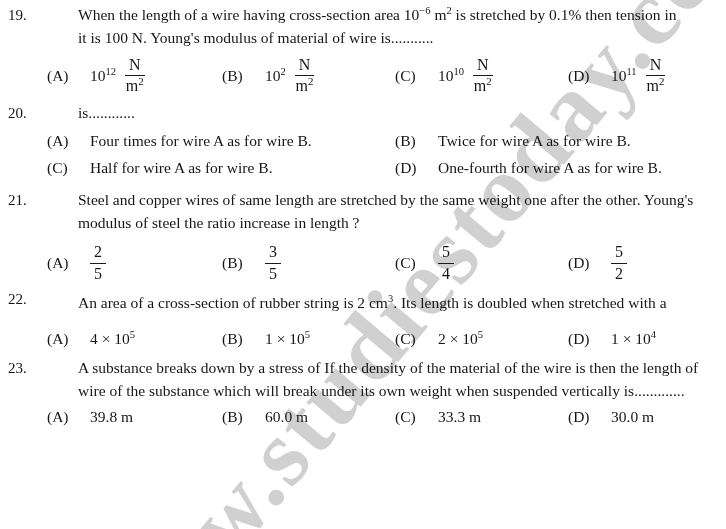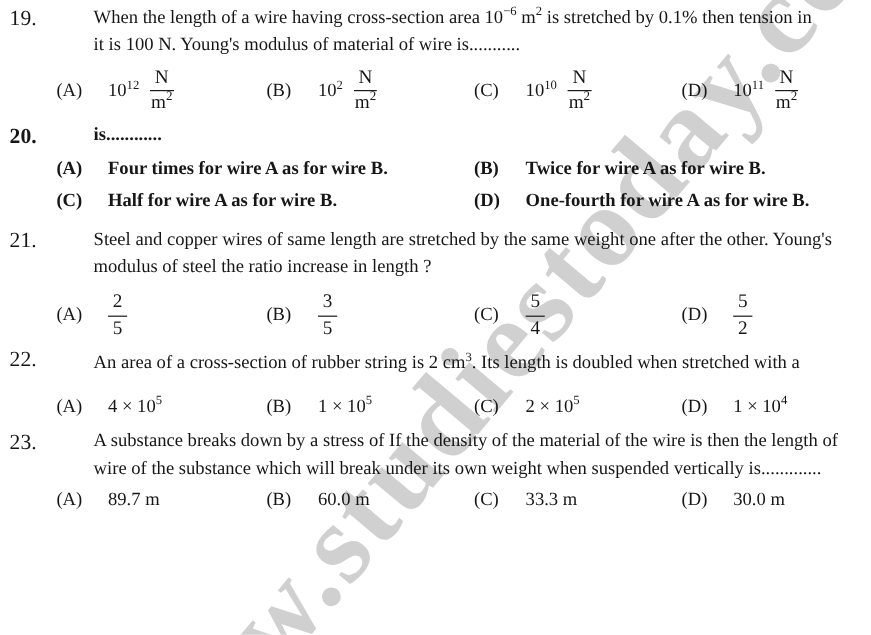--- a/index.html
+++ b/index.html
@@ -33,21 +33,21 @@
     user-select: none;
   }
   .content {
     position: relative;
     z-index: 1;
     padding: 4px 7px 0 8px;
   }
   .question { position: relative; }
   .qnum {
     position: absolute; left: 0; top: 0;
-    font-size: 18px; line-height: 22.5px; text-align: right;
+    font-size: 15px; line-height: 22.5px; text-align: right;
   }
   .qbody { margin-left: 39px; }
   .qline {
     font-size: 15.5px;
     line-height: 22.5px;
     white-space: nowrap;
     margin-left: 31px;
   }
   .qline.wide { line-height: 30px; }
   sup { font-size: 68%; line-height: 0; vertical-align: super; }
@@ -81,21 +81,21 @@
   }
   .frac .num { display: block; padding: 0 4px 1px 4px; border-bottom: 1.3px solid #1a1a1a; }
   .frac .den { display: block; padding-top: 1px; }
   .coeff { margin-right: 9px; }
 
   
   .q19 .opts4 { margin-top: 7px; margin-bottom: 6px; }
   .q19 { margin-bottom: 6px; }
   .q20 .opts2 { margin-top: 5px; }
   .q20 .opts2 + .opts2 { margin-top: 3px; }
-  .q20 { margin-bottom: 9px; font-weight: bold; }
+  .q20 { margin-bottom: 9px; }
   .q21 .opts4 { margin-top: 9px; }
   .q21 { margin-bottom: 5px; }
   .q22 .opts4 { margin-top: 9px; }
   .q22 { margin-bottom: 6px; }
   .q23 .opts4 { margin-top: 3px; }
 </style>
 </head>
 <body>
 
 <div class="page">
@@ -237,21 +237,21 @@
     </div>
 
     <div class="question q23">
       <div class="qnum">23.</div>
       <div class="qbody">
         <div class="qline">A substance breaks down by a stress of If the density of the material of the wire is  then the length of</div>
         <div class="qline">wire of the substance which will break under its own weight when suspended vertically is.............</div>
         <div class="opts4">
           <div class="opt">
             <span class="olabel">(A)</span>
-            <span>89.7 m</span>
+            <span>39.8 m</span>
           </div>
           <div class="opt">
             <span class="olabel">(B)</span>
             <span>60.0 m</span>
           </div>
           <div class="opt">
             <span class="olabel">(C)</span>
             <span>33.3 m</span>
           </div>
           <div class="opt">

